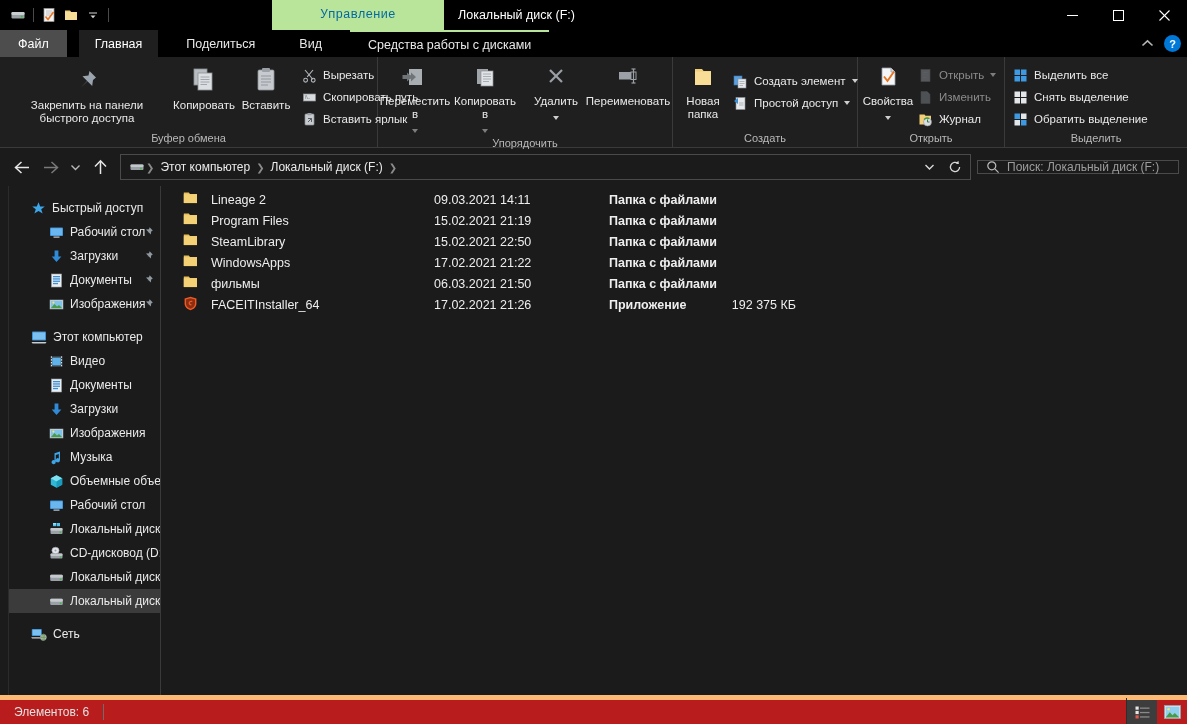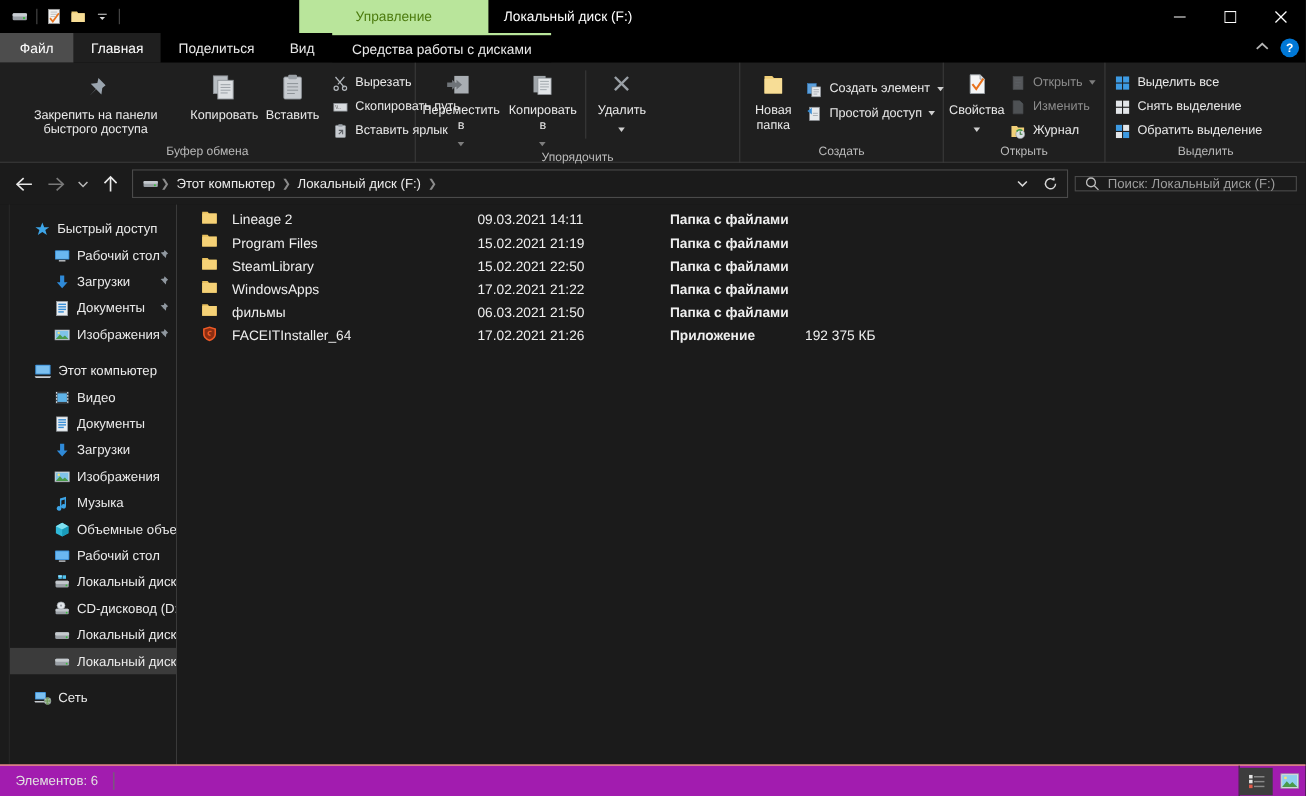--- a/index.html
+++ b/index.html
@@ -35,23 +35,24 @@
     display: flex; align-items: center; justify-content: center;
   }
   .qat-sep {
     width: 1px; height: 14px; background: #4a4a4a; margin: 0 4px;
   }
   .ctx-tab {
     position: absolute;
     left: 272px; top: 0;
     width: 172px; height: 30px;
     background: #b9e59b;
-    color: #4d7c0f;
+    color: #0369a1;
     display: flex; align-items: center; justify-content: center;
     font-size: 12.5px;
+    font-family: Liberation Mono, monospace;
   }
   .win-title {
     position: absolute;
     left: 458px; top: 0; height: 30px;
     display: flex; align-items: center;
     color: #ffffff;
     font-size: 12.5px;
   }
   .win-ctrls {
     position: absolute; right: 0; top: 0;
@@ -63,20 +64,21 @@
     color: #ffffff;
   }
 
   
   .tabstrip {
     height: 27px;
     background: #000000;
     display: flex;
     align-items: stretch;
     position: relative;
+    gap: 12px;
   }
   .tab {
     display: flex; align-items: center;
     padding: 0 16px;
     font-size: 12.5px;
     color: #e8e8e8;
     white-space: nowrap;
   }
   .tab.file { background: #4d4d4d; color: #fff; padding: 0 18px; }
   .tab.active { background: #1f1f1f; color: #ffffff; }
@@ -285,22 +287,22 @@
   .cell.name { width: 265px; padding-left: 22px; gap: 12px; }
   .cell.date { width: 175px; padding-left: 8px; }
   .cell.type { width: 125px; padding-left: 8px; font-weight: bold; }
   .cell.size { width: 80px; padding-right: 10px; justify-content: flex-end; }
 
   
   .statusbar {
     position: absolute;
     left: 0; right: 0; bottom: 0;
     height: 29px;
-    background: #a21caf;
-    border-top: 1px solid #fdba74;
+    background: #b91c1c;
+    border-top: 5px solid #fdba74;
     display: flex; align-items: center;
   }
   .status-left {
     padding-left: 14px;
     font-size: 12px; color: #e2e2e2;
     display: flex; align-items: center; gap: 14px;
   }
   .status-sep { width: 1px; height: 16px; background: #6d6d6d; }
   .status-right {
     margin-left: auto;
@@ -500,20 +502,32 @@
       <div style="width:1px;height:62px;background:#3a3a3a;margin:2px 4px 0 4px;"></div>
       <div class="big-btn" style="min-width:56px;">
         <div class="ico">
           <svg width="30" height="26" viewBox="0 0 30 26">
             <line x1="9" y1="5" x2="21" y2="17" stroke="#9aa0a6" stroke-width="2.2"></line>
             <line x1="21" y1="5" x2="9" y2="17" stroke="#9aa0a6" stroke-width="2.2"></line>
           </svg>
         </div>
         <div class="lbl">Удалить</div>
         <div class="sub-caret"><span class="caret-d"></span></div>
+      </div>
+      <div class="big-btn" style="min-width:88px;">
+        <div class="ico">
+          <svg width="30" height="26" viewBox="0 0 30 26">
+            <rect x="6" y="7" width="12" height="7.5" fill="#9aa0a6"></rect>
+            <rect x="18" y="7" width="5" height="7.5" fill="none" stroke="#9aa0a6" stroke-width="1"></rect>
+            <line x1="20.5" y1="4" x2="20.5" y2="18" stroke="#9aa0a6" stroke-width="1.2"></line>
+            <line x1="18.5" y1="4" x2="22.5" y2="4" stroke="#9aa0a6" stroke-width="1.2"></line>
+            <line x1="18.5" y1="18" x2="22.5" y2="18" stroke="#9aa0a6" stroke-width="1.2"></line>
+          </svg>
+        </div>
+        <div class="lbl">Переименовать</div>
       </div>
     </div>
     <div class="rgroup-label">Упорядочить</div>
   </div>
 
   <div class="rgroup" style="width:185px;">
     <div class="rgroup-body">
       <div class="big-btn" style="min-width:56px;">
         <div class="ico">
           <svg width="30" height="26" viewBox="0 0 30 26">

